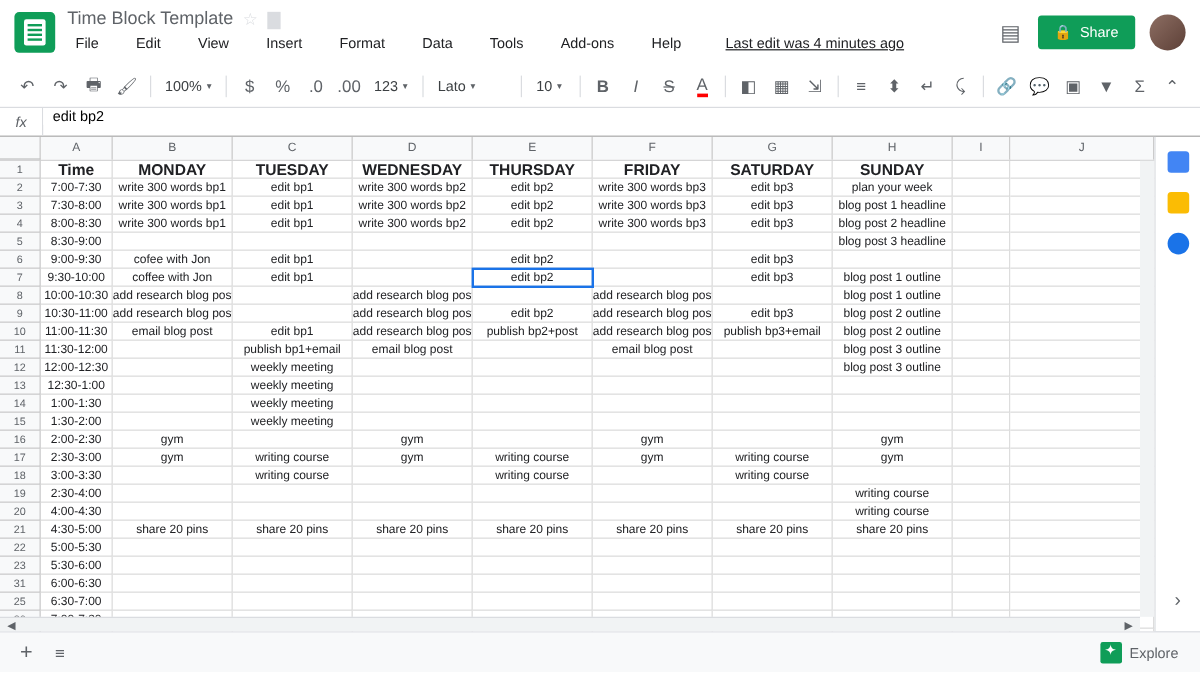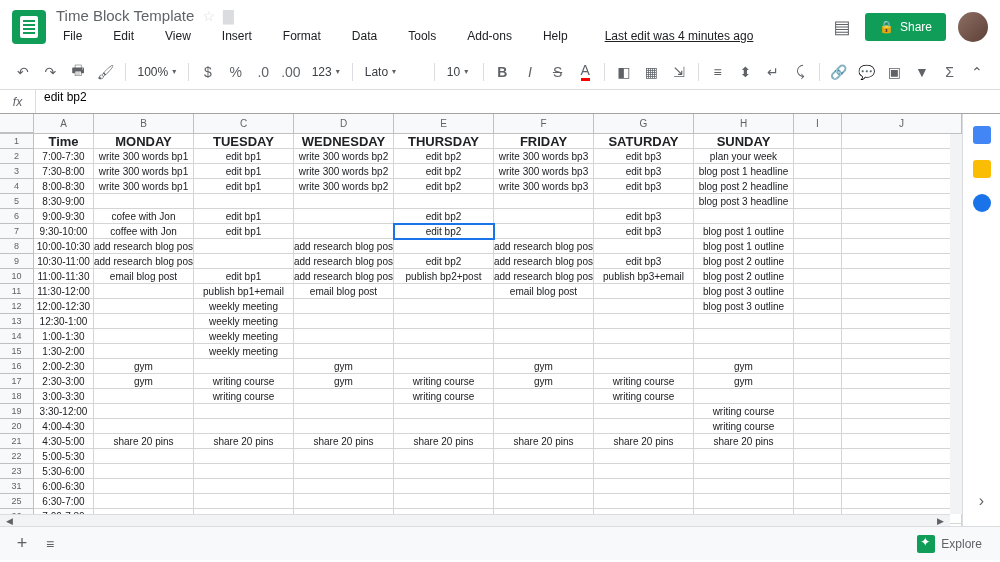--- a/index.html
+++ b/index.html
@@ -410,21 +410,21 @@
             <div class="cell cw-C">writing course</div>
             <div class="cell cw-D"></div>
             <div class="cell cw-E">writing course</div>
             <div class="cell cw-F"></div>
             <div class="cell cw-G">writing course</div>
             <div class="cell cw-H"></div>
             <div class="cell cw-I"></div>
             <div class="cell cw-J"></div>
           </div>
           <div class="row">
-            <div class="cell cw-A">3:30-12:00</div>
+            <div class="cell cw-A">2:30-4:00</div>
             <div class="cell cw-B"></div>
             <div class="cell cw-C"></div>
             <div class="cell cw-D"></div>
             <div class="cell cw-E"></div>
             <div class="cell cw-F"></div>
             <div class="cell cw-G"></div>
             <div class="cell cw-H">writing course</div>
             <div class="cell cw-I"></div>
             <div class="cell cw-J"></div>
           </div>

